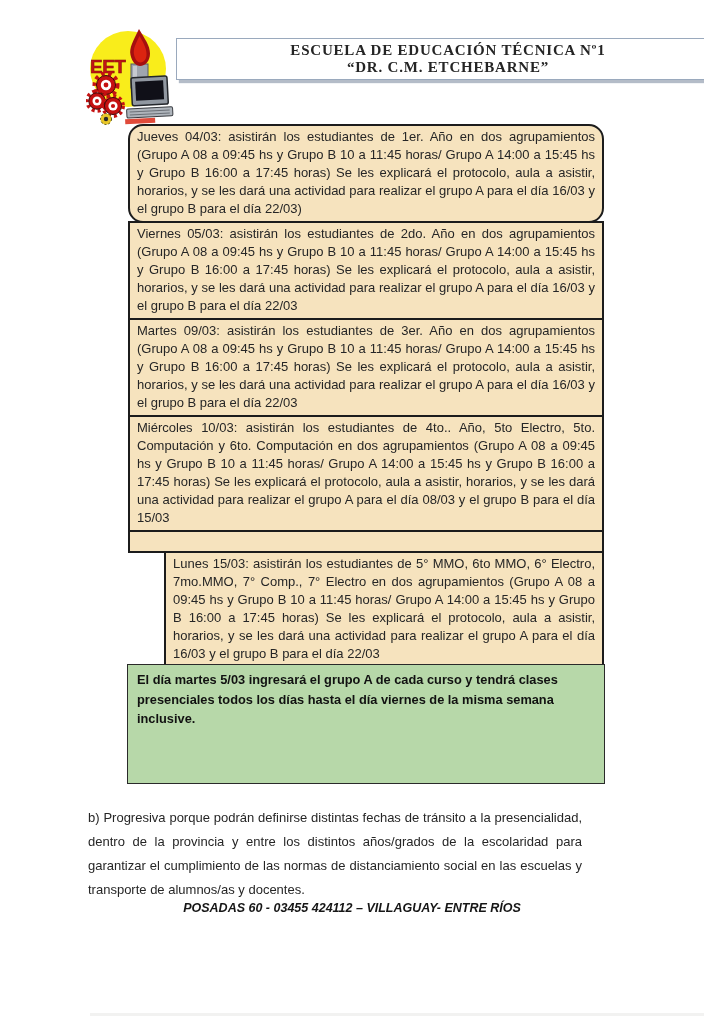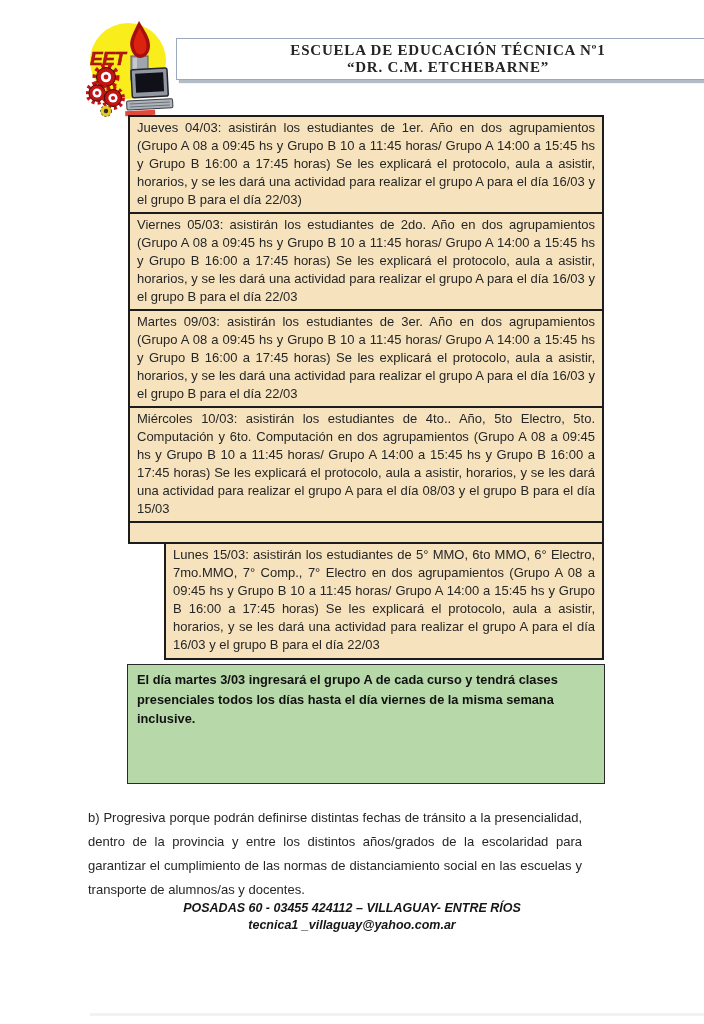--- a/index.html
+++ b/index.html
@@ -3,39 +3,39 @@
 <meta charset="utf-8">
 <style>
   * { box-sizing: border-box; }
   body { margin: 0; background: #ffffff; }
   .page {
     position: relative; width: 704px; height: 1024px;
     background: #ffffff; overflow: hidden;
     font-family: "Liberation Sans", sans-serif; color: #222;
   }
   
-  .logo { position: absolute; left: 86px; top: 20px; width: 90px; height: 100px; font-style: italic; }
+  .logo { position: absolute; left: 86px; top: 28px; width: 90px; height: 100px; }
   .title-box {
     position: absolute; left: 176px; top: 38px; width: 544px; min-height: 38px;
     border: 1px solid #9aa9bd; background: #fff;
     box-shadow: 3px 3px 1px #b4bcc8;
     display: flex; flex-direction: column; justify-content: center; align-items: center;
     padding: 3px 6px;
     font-family: "Liberation Serif", serif; font-weight: bold;
     font-size: 15px; line-height: 17px; letter-spacing: 0.8px; color: #252525;
     text-align: center;
   }
   
   .schedule { position: absolute; left: 128px; top: 112px; width: 476px; }
   .sched-row {
     background: #f6e3be; border: 2px solid #1c1c1c; margin-top: -2px;
     padding: 2px 7px 3px 7px;
     font-size: 13px; line-height: 18px; text-align: justify; color: #262626;
   }
-  .sched-row.first { margin-top: 3px; }
+  .sched-row.first { margin-top: 12px; border-radius: 15px; }
   .r1 { min-height: 94px; }
   .r2 { min-height: 90px; }
   .r3 { min-height: 90px; }
   .r4 { min-height: 112px; }
   .spacer { min-height: 23px; padding: 0; }
   .r5 { min-height: 118px; margin-left: 36px; }
   
   .notice {
     position: absolute; left: 127px; top: 664px; width: 478px; min-height: 120px;
     background: #b7d8a9; border: 1.5px solid #2a2a2a;
@@ -114,25 +114,24 @@
   <div class="schedule">
     <div class="sched-row first r1">Jueves 04/03: asistirán los estudiantes de 1er. Año en dos agrupamientos (Grupo A 08 a 09:45 hs y Grupo B 10 a 11:45 horas/ Grupo A 14:00 a 15:45 hs y Grupo B 16:00 a 17:45 horas) Se les explicará el protocolo, aula a asistir, horarios, y se les dará una actividad para realizar el grupo A para el día 16/03 y el grupo B para el día 22/03)</div>
     <div class="sched-row r2">Viernes 05/03: asistirán los estudiantes de 2do. Año en dos agrupamientos (Grupo A 08 a 09:45 hs y Grupo B 10 a 11:45 horas/ Grupo A 14:00 a 15:45 hs y Grupo B 16:00 a 17:45 horas) Se les explicará el protocolo, aula a asistir, horarios, y se les dará una actividad para realizar el grupo A para el día 16/03 y el grupo B para el día 22/03</div>
     <div class="sched-row r3">Martes 09/03: asistirán los estudiantes de 3er. Año en dos agrupamientos (Grupo A 08 a 09:45 hs y Grupo B 10 a 11:45 horas/ Grupo A 14:00 a 15:45 hs y Grupo B 16:00 a 17:45 horas) Se les explicará el protocolo, aula a asistir, horarios, y se les dará una actividad para realizar el grupo A para el día 16/03 y el grupo B para el día 22/03</div>
     <div class="sched-row r4">Miércoles 10/03: asistirán los estudiantes de 4to.. Año, 5to Electro, 5to. Computación y 6to. Computación en dos agrupamientos (Grupo A 08 a 09:45 hs y Grupo B 10 a 11:45 horas/ Grupo A 14:00 a 15:45 hs y Grupo B 16:00 a 17:45 horas) Se les explicará el protocolo, aula a asistir, horarios, y se les dará una actividad para realizar el grupo A para el día 08/03 y el grupo B para el día 15/03</div>
     <div class="sched-row spacer"></div>
     <div class="sched-row r5">Lunes 15/03: asistirán los estudiantes de 5° MMO,  6to MMO, 6° Electro, 7mo.MMO, 7° Comp., 7° Electro  en dos agrupamientos (Grupo A 08 a 09:45 hs y Grupo B 10 a 11:45 horas/ Grupo A 14:00 a 15:45 hs y Grupo B 16:00 a 17:45 horas) Se les explicará el protocolo, aula a asistir, horarios, y se les dará una actividad para realizar el grupo A para el día 16/03 y el grupo B para el día 22/03</div>
   </div>
 
   <div class="notice">
-    <p>El día martes 3/03 ingresará el grupo A de cada curso y tendrá clases presenciales todos los días hasta el día viernes de la misma semana inclusive.</p>
+    <p>El día martes 5/03 ingresará el grupo A de cada curso y tendrá clases presenciales todos los días hasta el día viernes de la misma semana inclusive.</p>
   </div>
 
   <div class="bodypara"><span class="lead">b) Progresiva p</span><span>orque podrán definirse distintas fechas de tránsito a la presencialidad, dentro de la provincia y  entre los distintos años/grados de la escolaridad para garantizar el cumplimiento de las normas de distanciamiento social en las escuelas y transporte de alumnos/as y docentes.</span></div>
 
   <div class="footer">
     <p>POSADAS 60 - 03455 424112 – VILLAGUAY- ENTRE RÍOS</p>
-    <p>tecnica1 _villaguay@yahoo.com.ar</p>
   </div>
 
   <div class="page-edge"></div>
 
 </div>
 
 </body></html>

